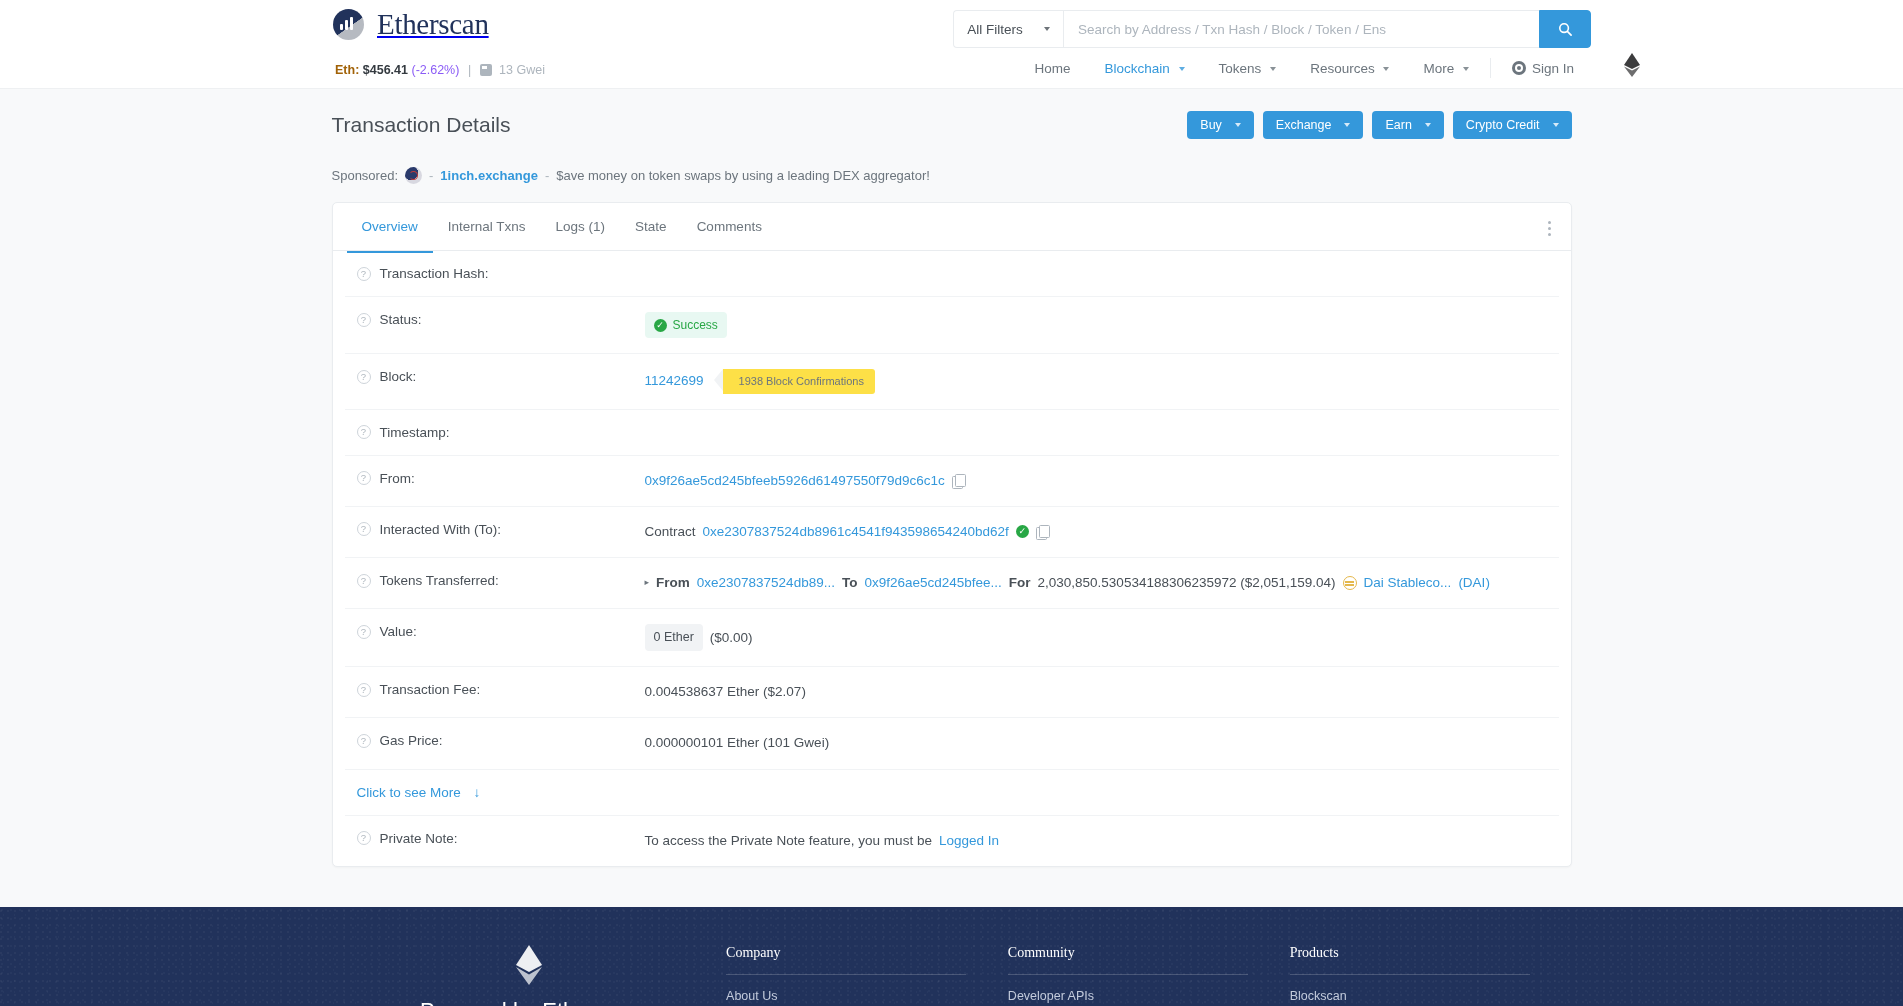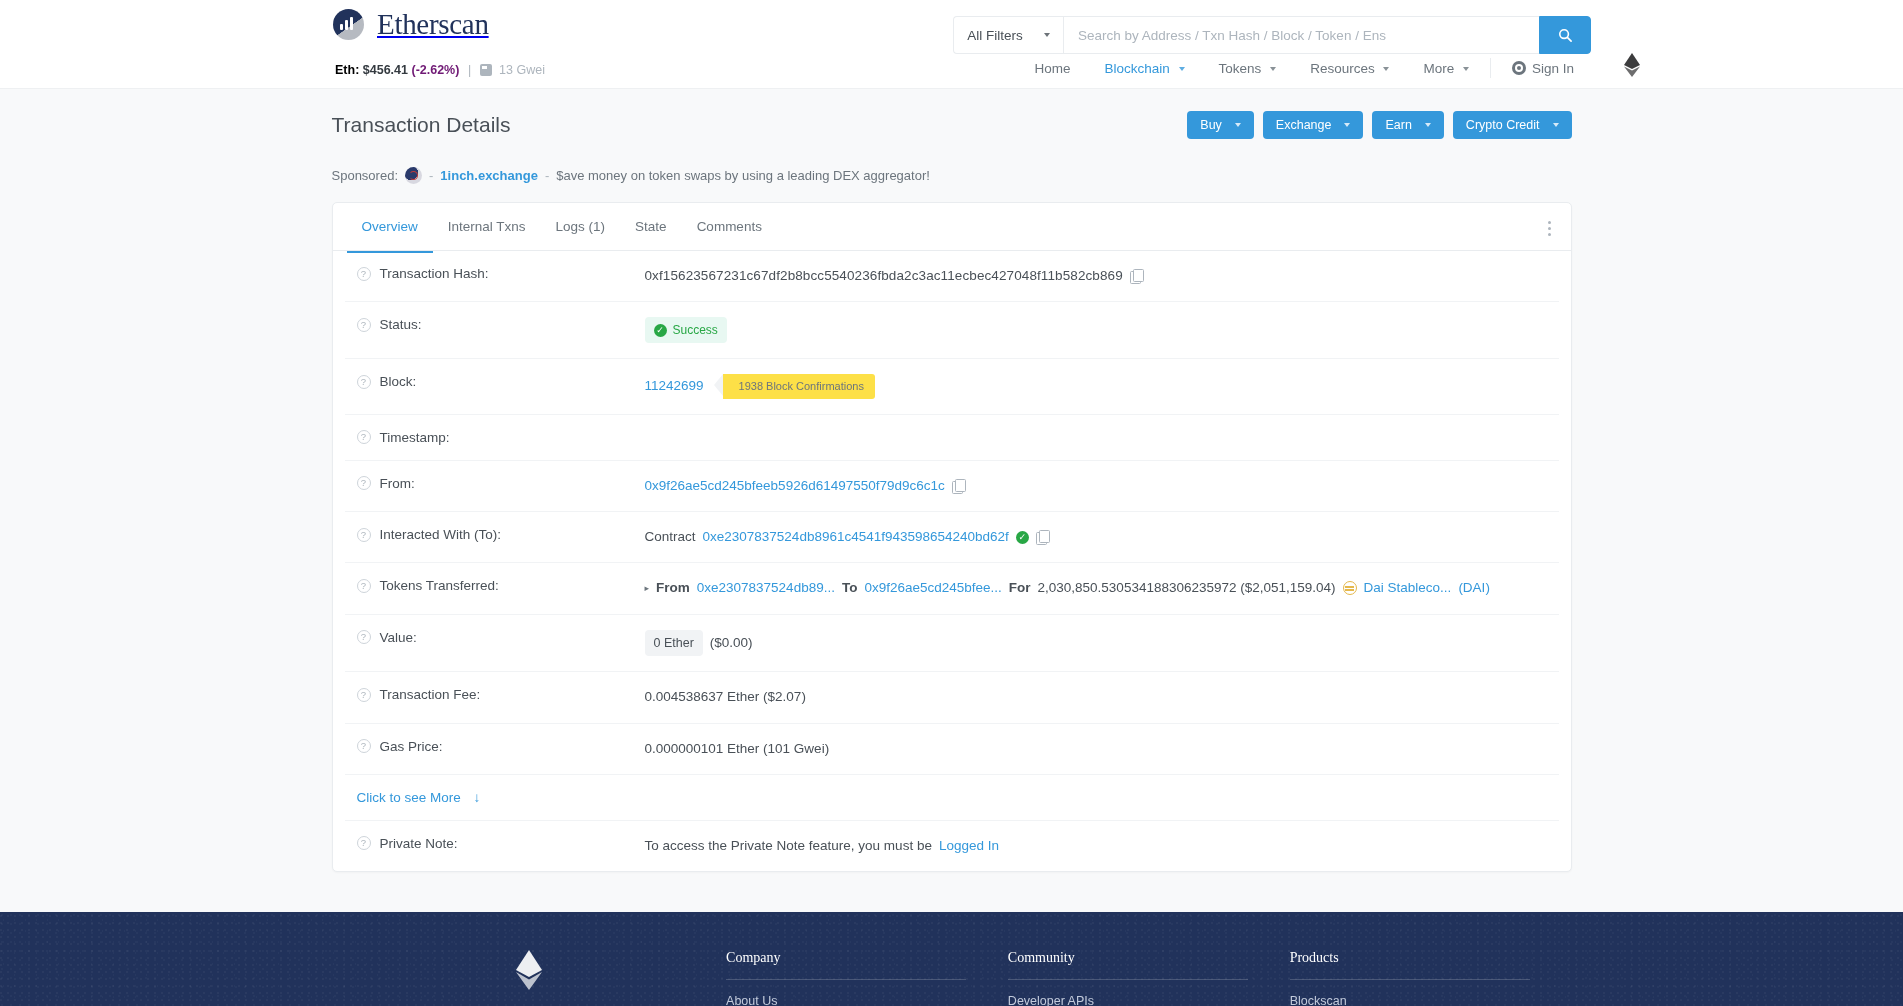--- a/index.html
+++ b/index.html
@@ -14,29 +14,29 @@
   
   .top-header { height:88px; background:#fff; position:relative; }
   .brand { position:absolute; left:333px; top:8px; display:flex; align-items:center; gap:13px; }
   .brand-mark { width:31px; height:31px; border-radius:50%;
     background:linear-gradient(145deg,#21325b 0%,#21325b 55%,#b6bac1 56%,#b6bac1 100%);
     position:relative; }
   .brand-mark .bars { position:absolute; left:7px; top:8px; display:flex; align-items:flex-end; gap:2px; height:13px; }
   .brand-mark .bars i { display:block; width:3px; background:#fff; border-radius:1px; }
   .brand-name { font-family:"Liberation Serif", serif; font-size:29px; color:#21325b; letter-spacing:-0.3px; }
   .eth-price { position:absolute; left:335px; top:63px; font-size:12.5px; color:#6c757d; white-space:nowrap; }
-  .eth-price .lbl { color:#000000; font-weight:bold; }
+  .eth-price .lbl { color:#a16207; font-weight:bold; }
   .eth-price .val { color:#343a40; font-weight:bold; }
-  .eth-price .pct { color:#701a75;font-weight:bold; }
+  .eth-price .pct { color:#8b5cf6; }
   .eth-price .sep { color:#adb5bd; margin:0 5px; }
   .gas-ico { display:inline-block; width:12px; height:12px; vertical-align:-2px; margin-right:4px;
     background:#adb5bd; border-radius:2px; position:relative; }
   .gas-ico::after{ content:""; position:absolute; left:2px; top:2px; width:5px; height:3px; background:#fff; }
 
-  .search-wrap { position:absolute; left:953px; top:16px; display:flex; height:38px; width:638px; }
+  .search-wrap { position:absolute; left:953px; top:10px; display:flex; height:38px; width:638px; }
   .filter-box { width:110px; border:1px solid #e9ecef; border-right:none; border-radius:4px 0 0 4px;
     background:#fff; display:flex; align-items:center; justify-content:center; gap:16px;
     font-size:13.5px; color:#495057; cursor:pointer; }
   .search-input { flex:1; border:1px solid #e9ecef; border-right:none; padding:0 14px;
     font-size:13.5px; color:#495057; outline:none; font-family:"Liberation Sans",sans-serif; }
   .search-input::placeholder { color:#adb5bd; }
   .search-btn { width:52px; background:#3498db; border:1px solid #3498db; border-radius:0 4px 4px 0;
     display:flex; align-items:center; justify-content:center; cursor:pointer; }
 
   .mainnav { position:absolute; right:312px; top:58px; display:flex; align-items:center; gap:0; }
@@ -275,24 +275,20 @@
           </span>
       </div>
 
       <div class="rows">
 
         <div class="row">
           <div class="row-label">
             <span class="q-ico">?</span>
             <span>Transaction Hash:</span>
           </div>
-          <div class="row-value">
-            <span class="mono-val">0xf15623567231c67df2b8bcc5540236fbda2c3ac11ecbec427048f11b582cb869</span>
-            <span class="copy-ico"></span>
-          </div>
         </div>
 
         <div class="row">
           <div class="row-label">
             <span class="q-ico">?</span>
             <span>Status:</span>
           </div>
           <div class="row-value">
             <span class="badge-success">
               <span class="check-ico">✓</span>

